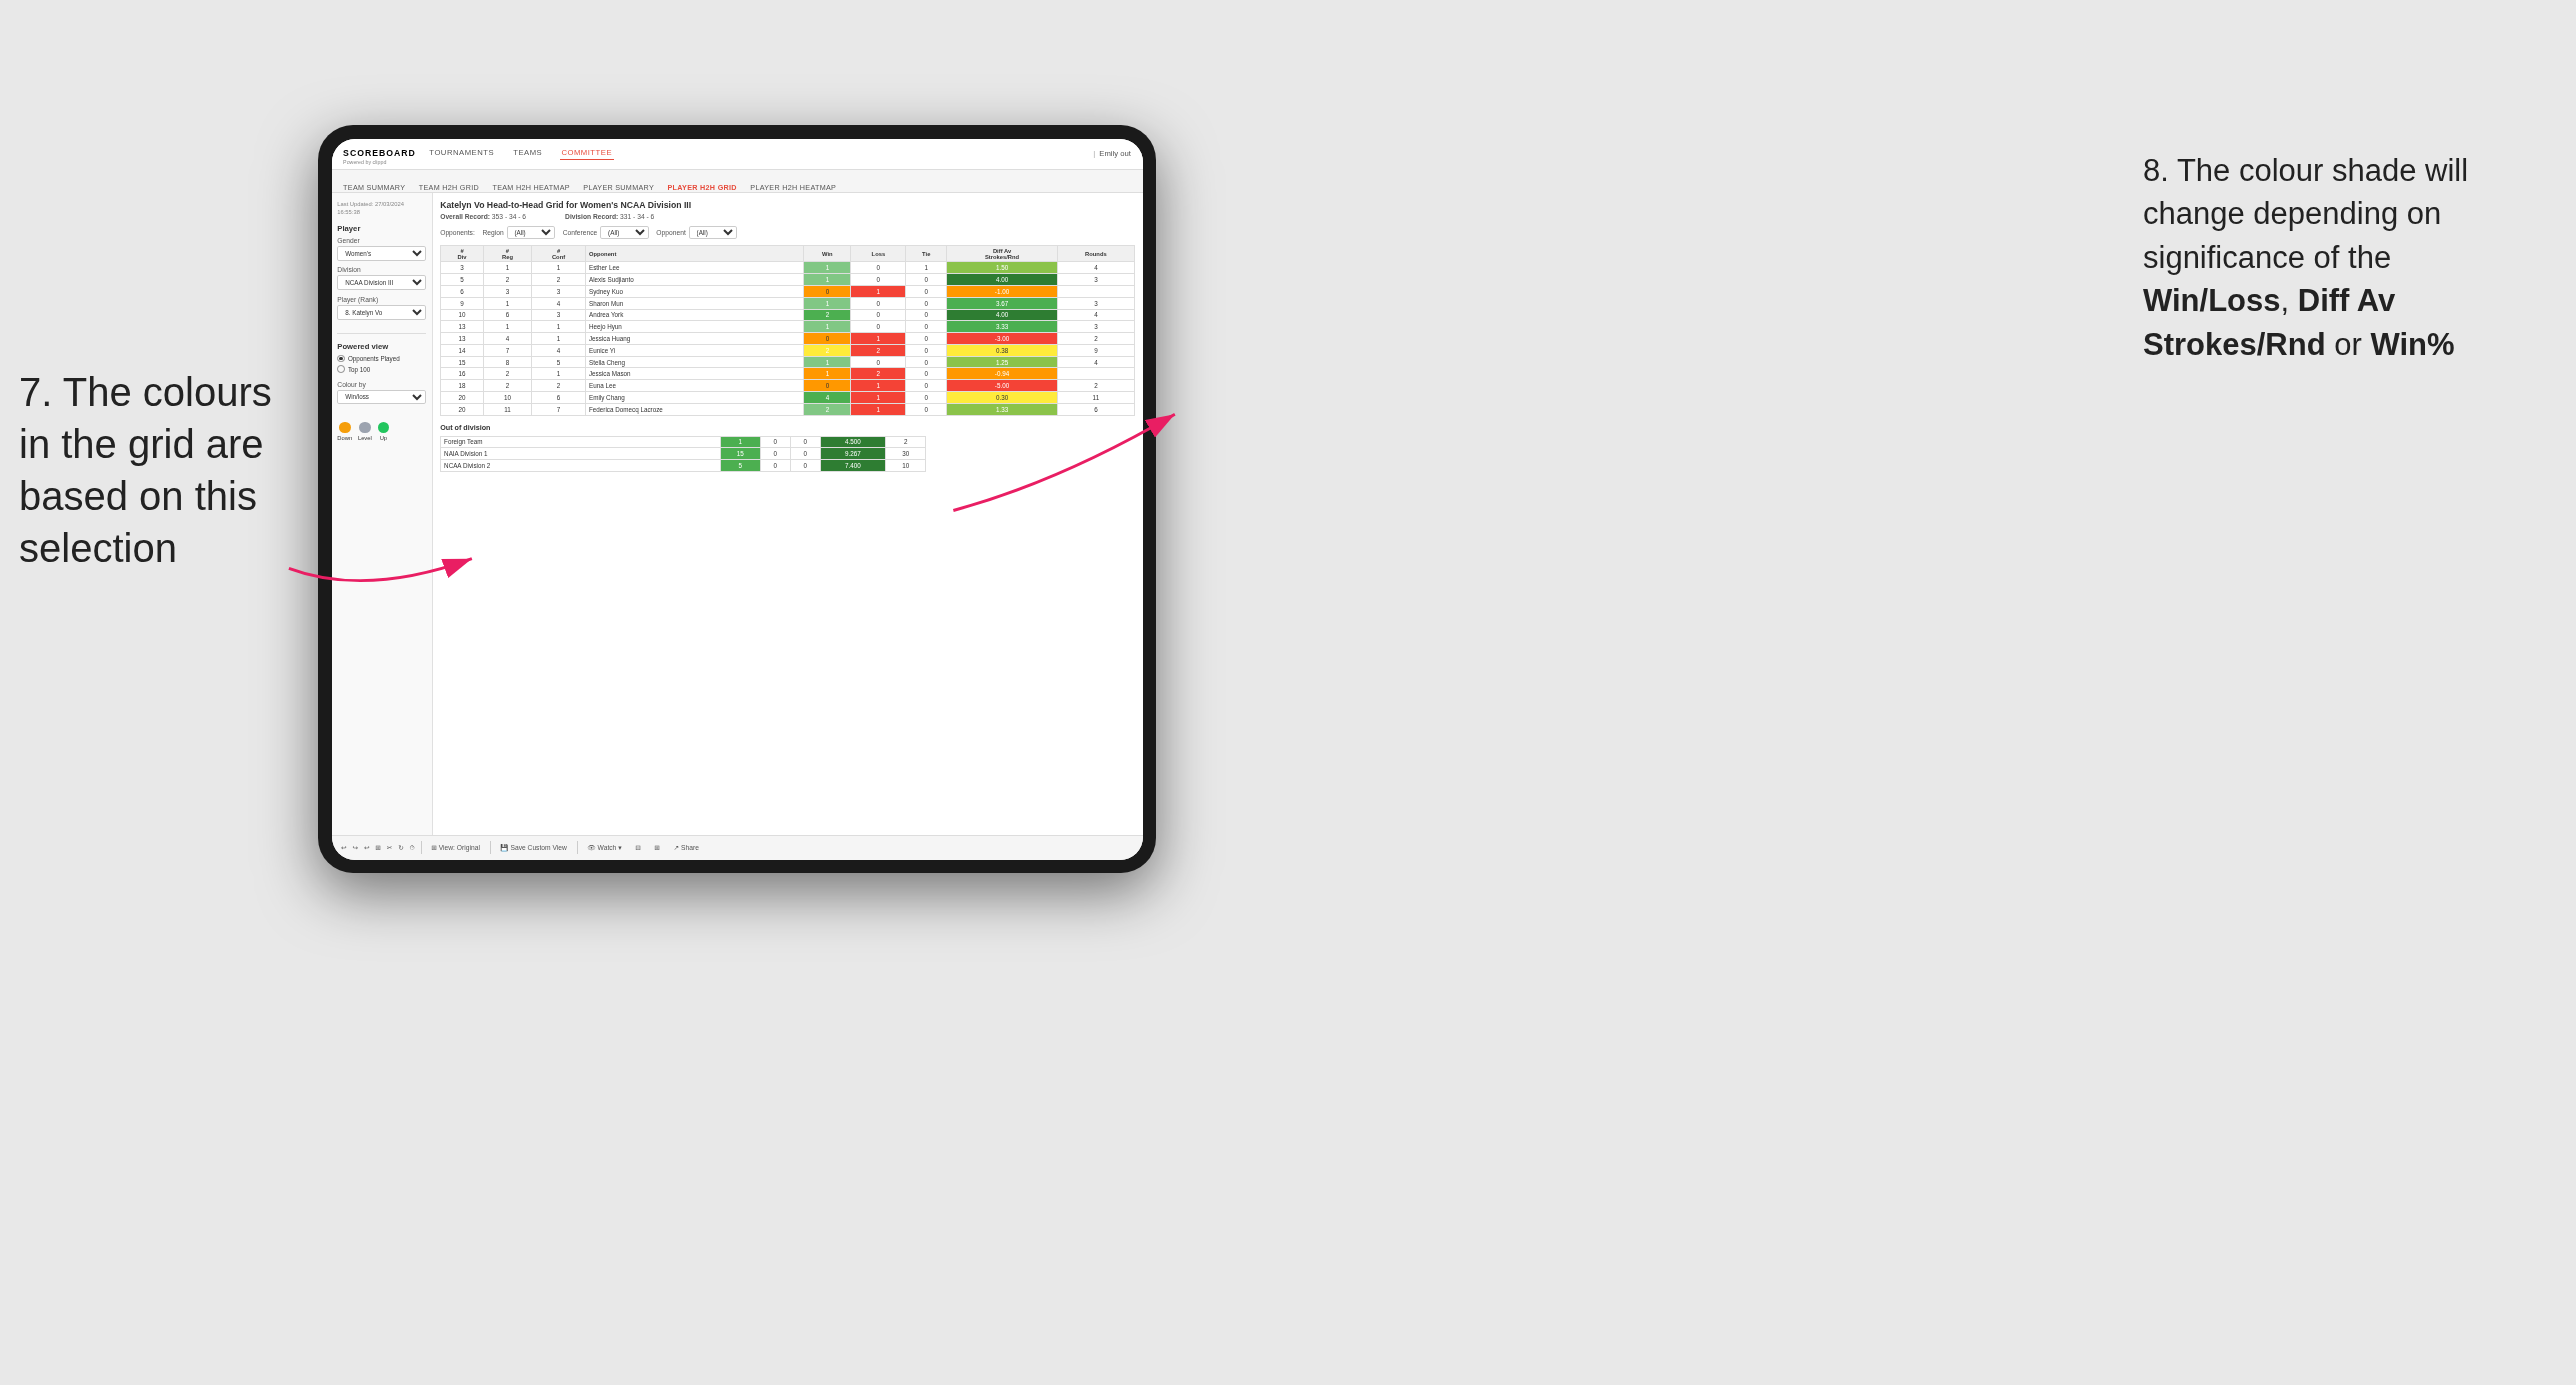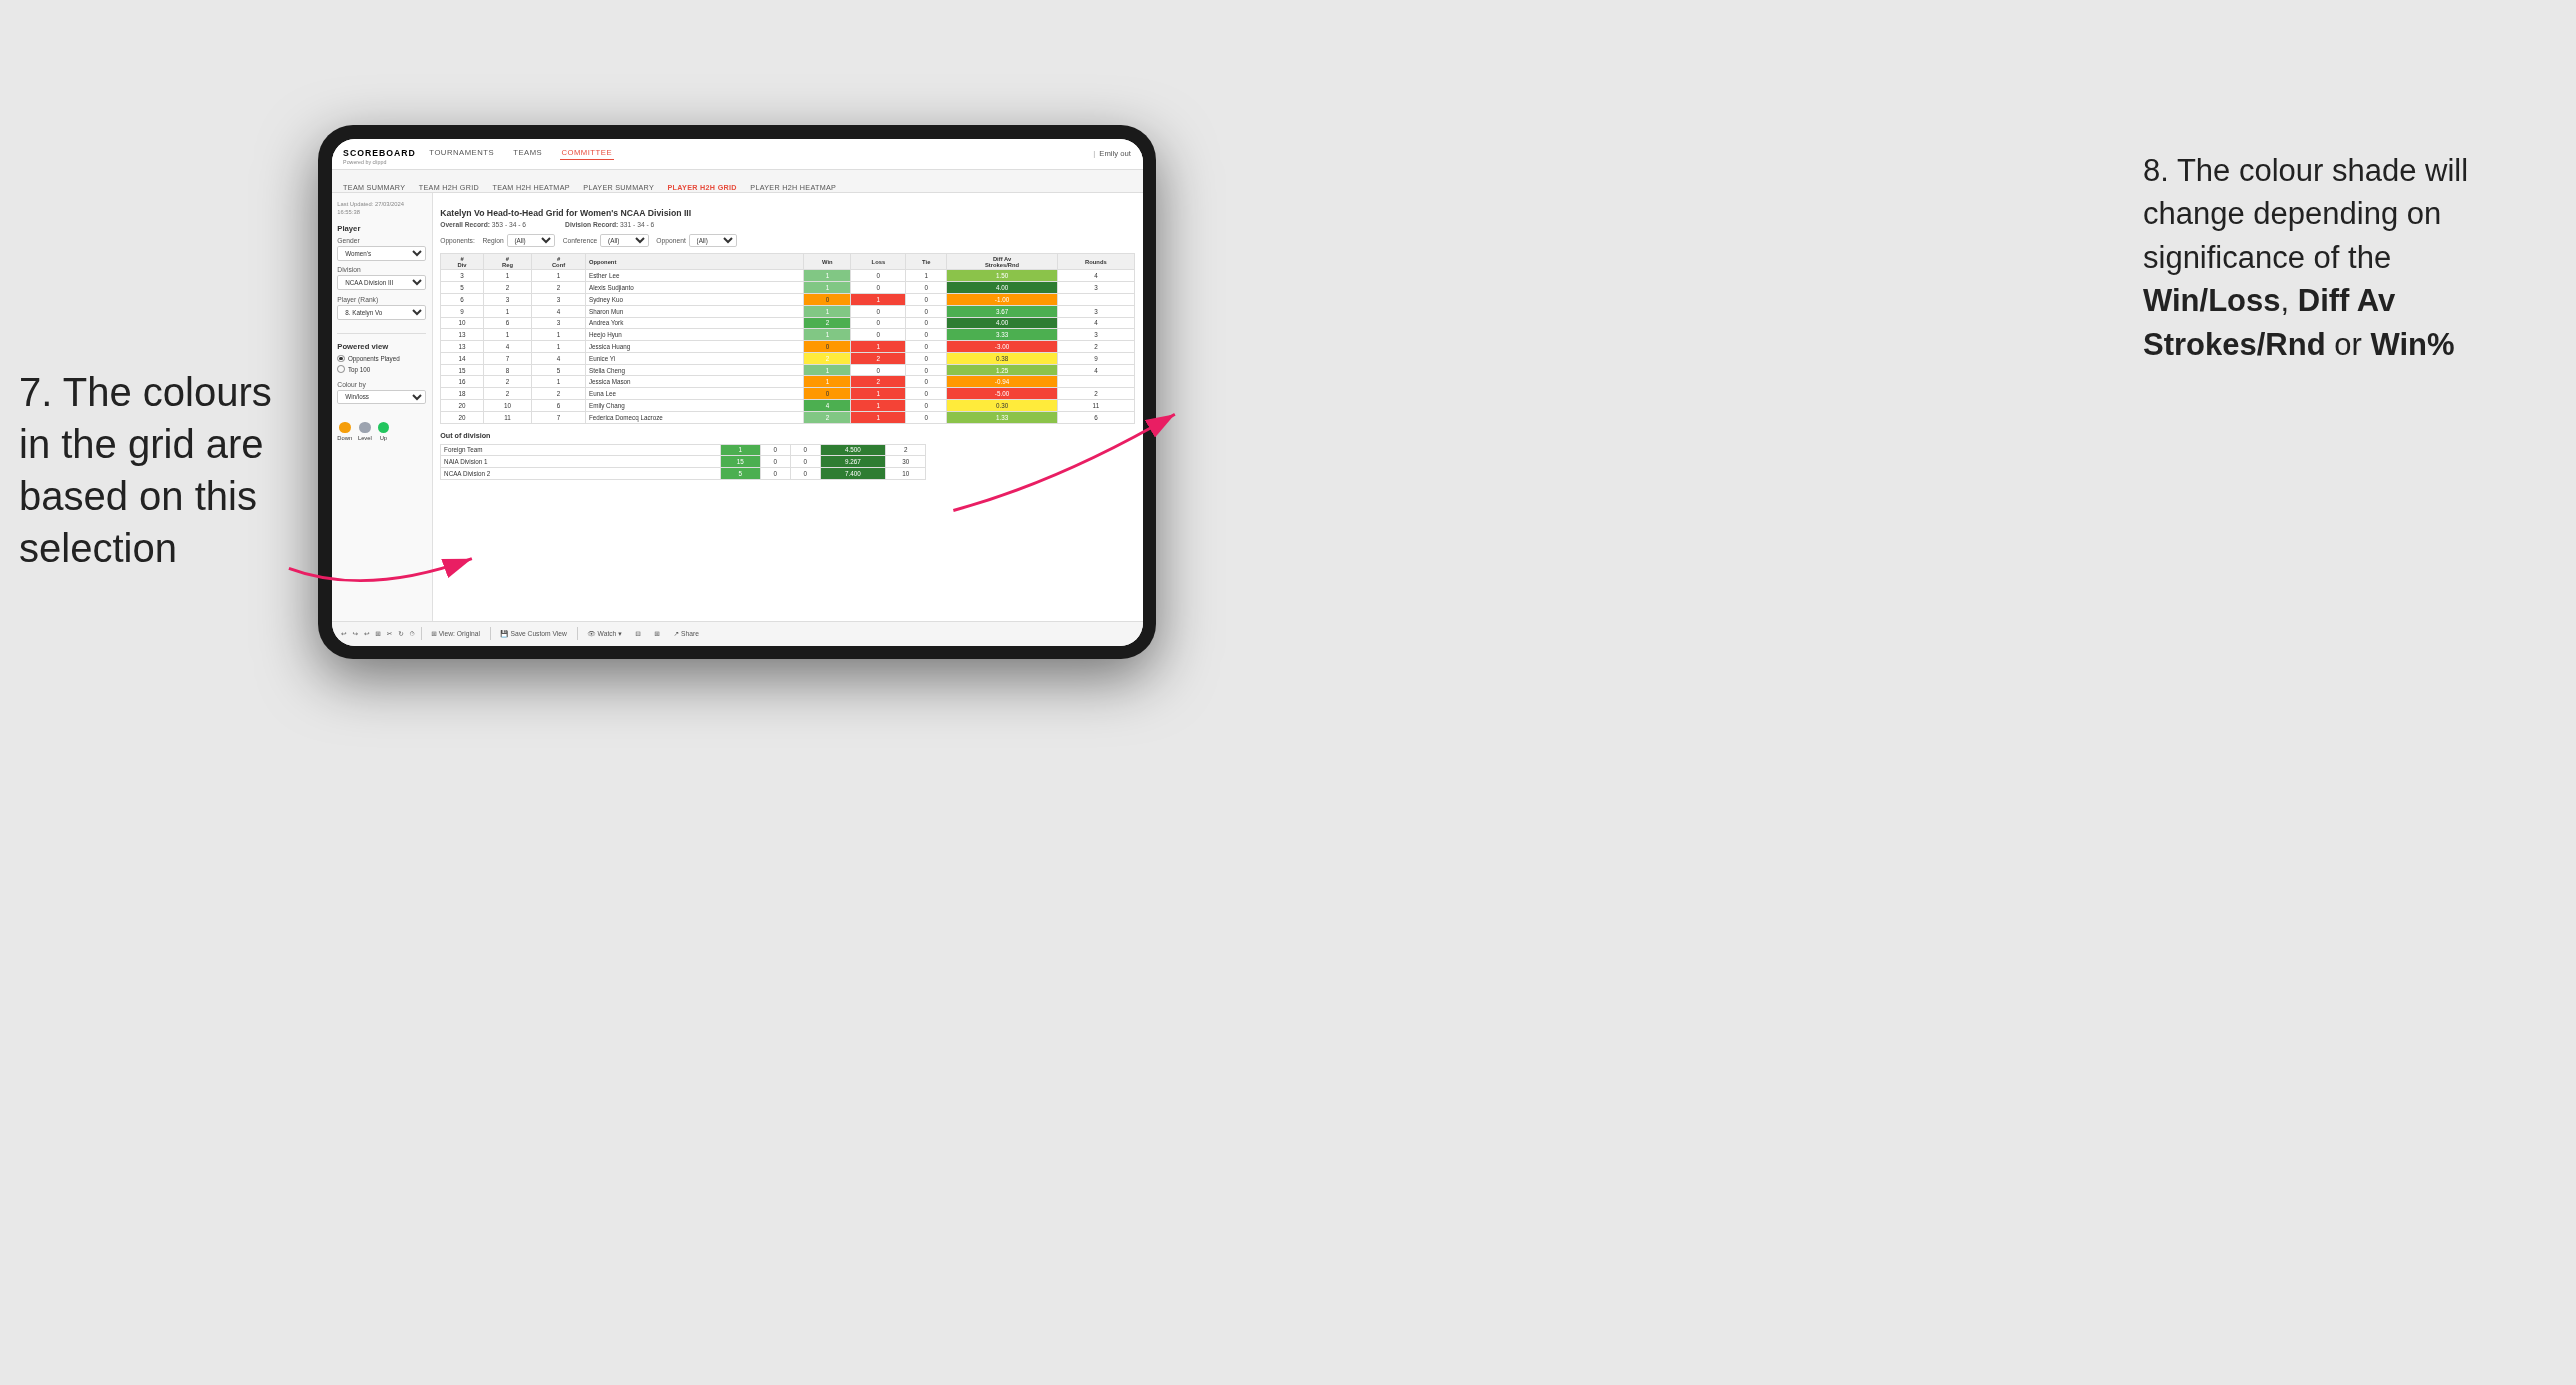--- a/index.html
+++ b/index.html
@@ -11,21 +11,21 @@
       position: relative;
       overflow: hidden;
     }
 
     
     .tablet-frame {
       position: absolute;
       left: 318px;
       top: 125px;
       width: 838px;
-      height: 534px;
+      height: 748px;
       background: #1a1a1a;
       border-radius: 35px;
       box-shadow: 0 19px 58px rgba(0,0,0,0.5);
       padding: 13.5px;
     }
     .tablet-screen {
       width: 100%;
       height: 100%;
       background: #fff;
       border-radius: 23px;
@@ -197,21 +197,20 @@
       flex: 1;
       padding: 7.7px;
       overflow: auto;
       font-size: 6.7px;
     }
     .grid-title {
       font-size: 8.7px;
       font-weight: bold;
       color: #333;
       margin-bottom: 2.9px;
-      margin-top: 8px;
     }
     .grid-records {
       display: flex;
       gap: 39px;
       margin-bottom: 5.8px;
       font-size: 6.7px;
       color: #555;
     }
     .grid-filters {
       display: flex;

